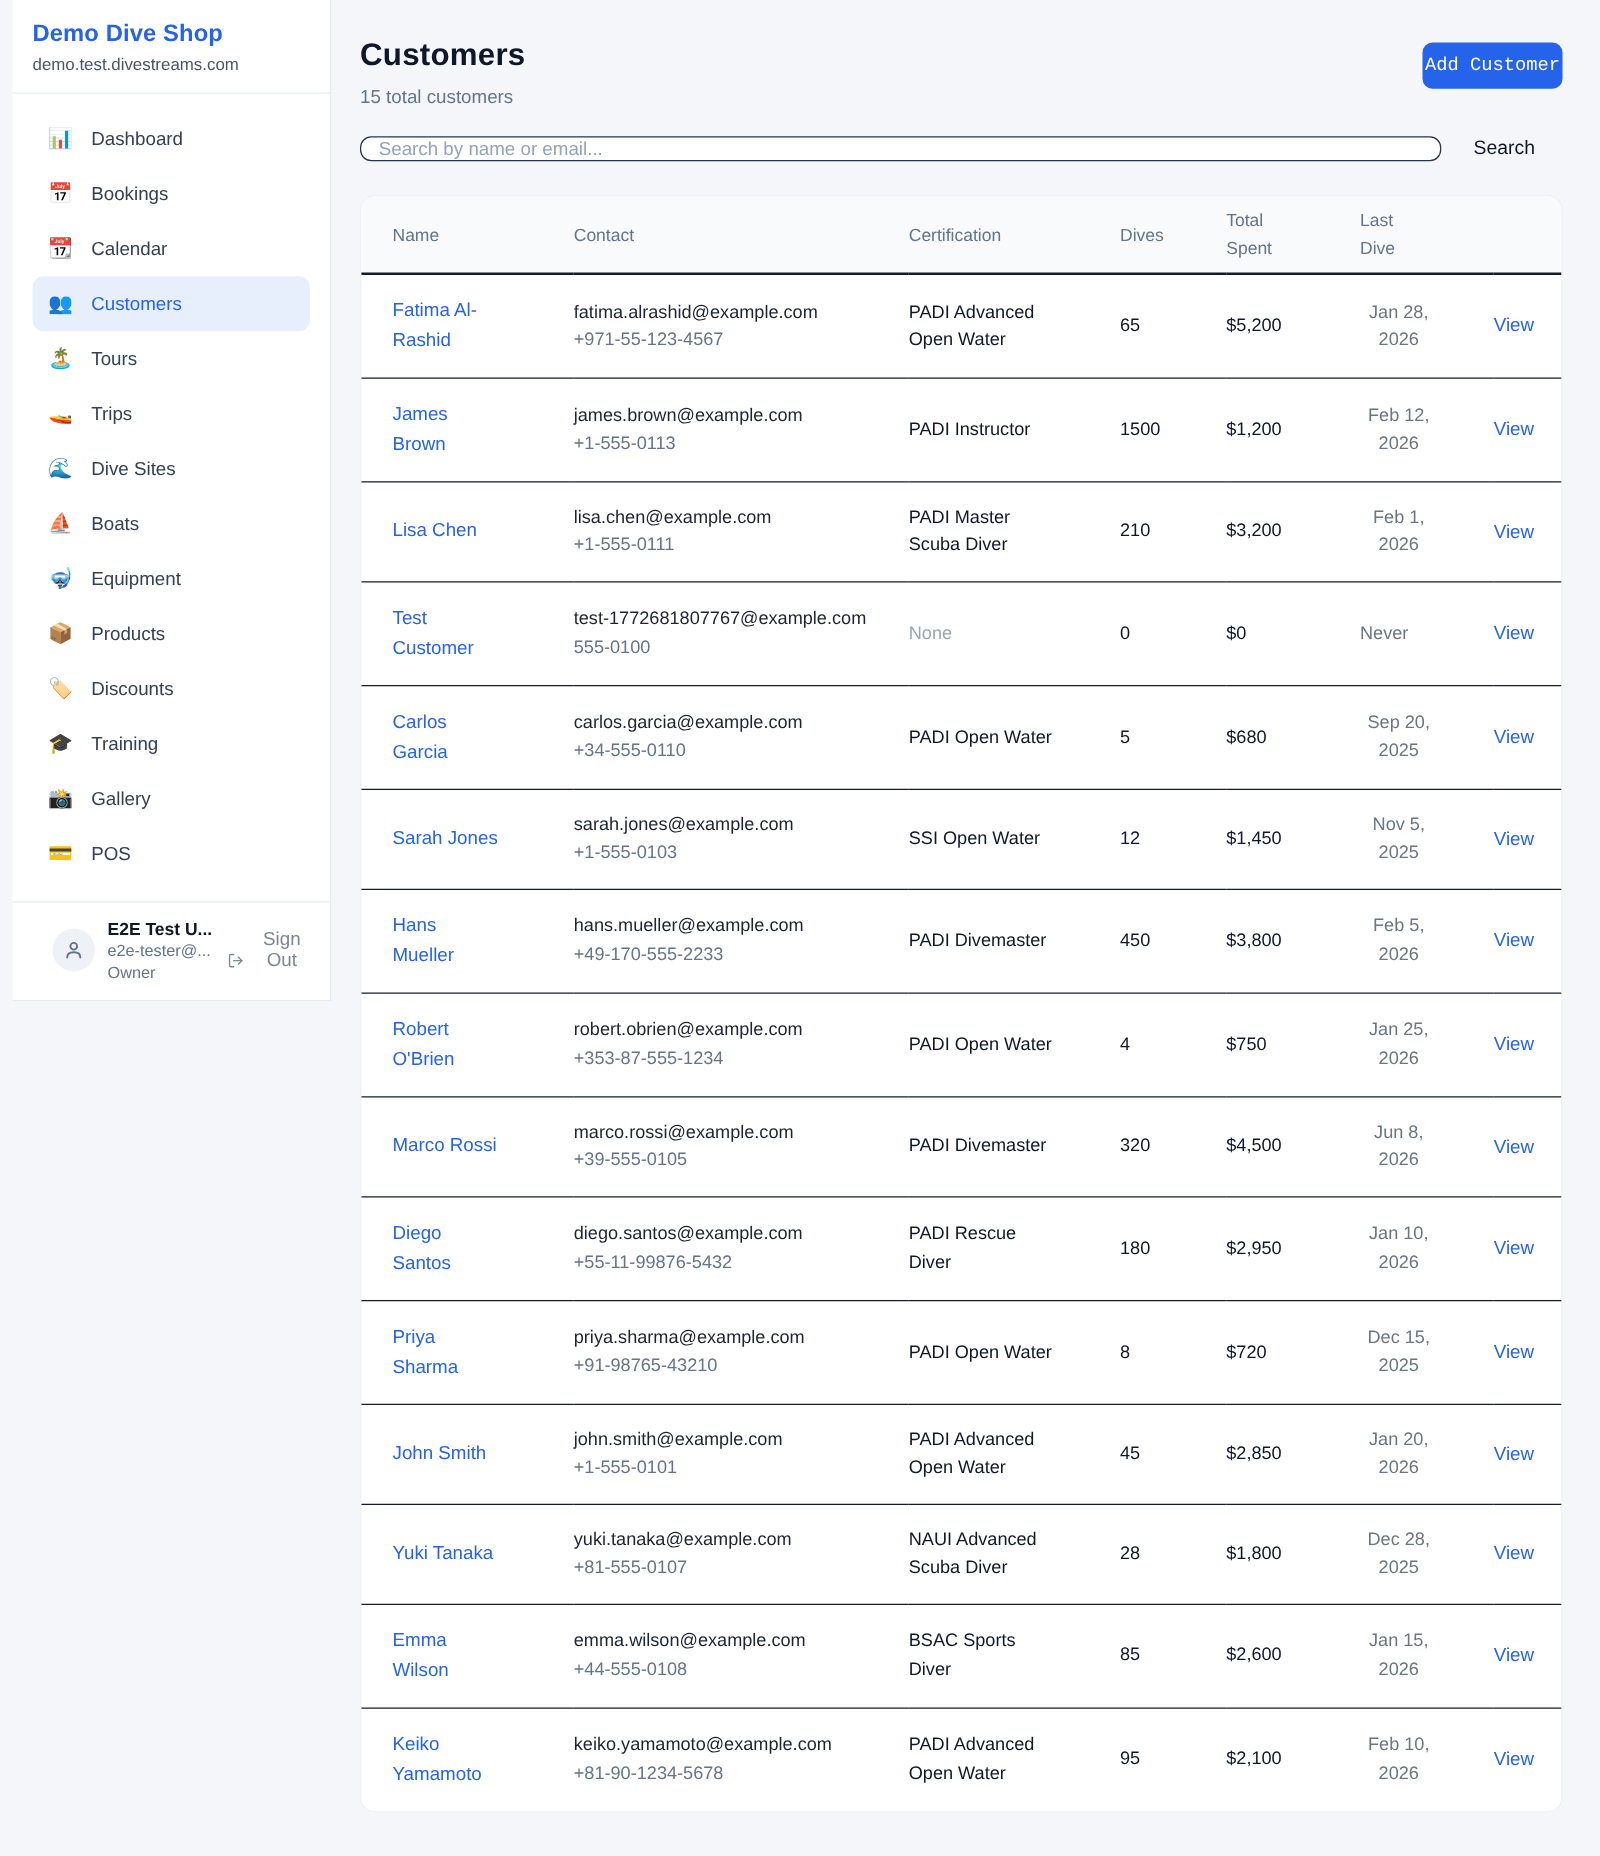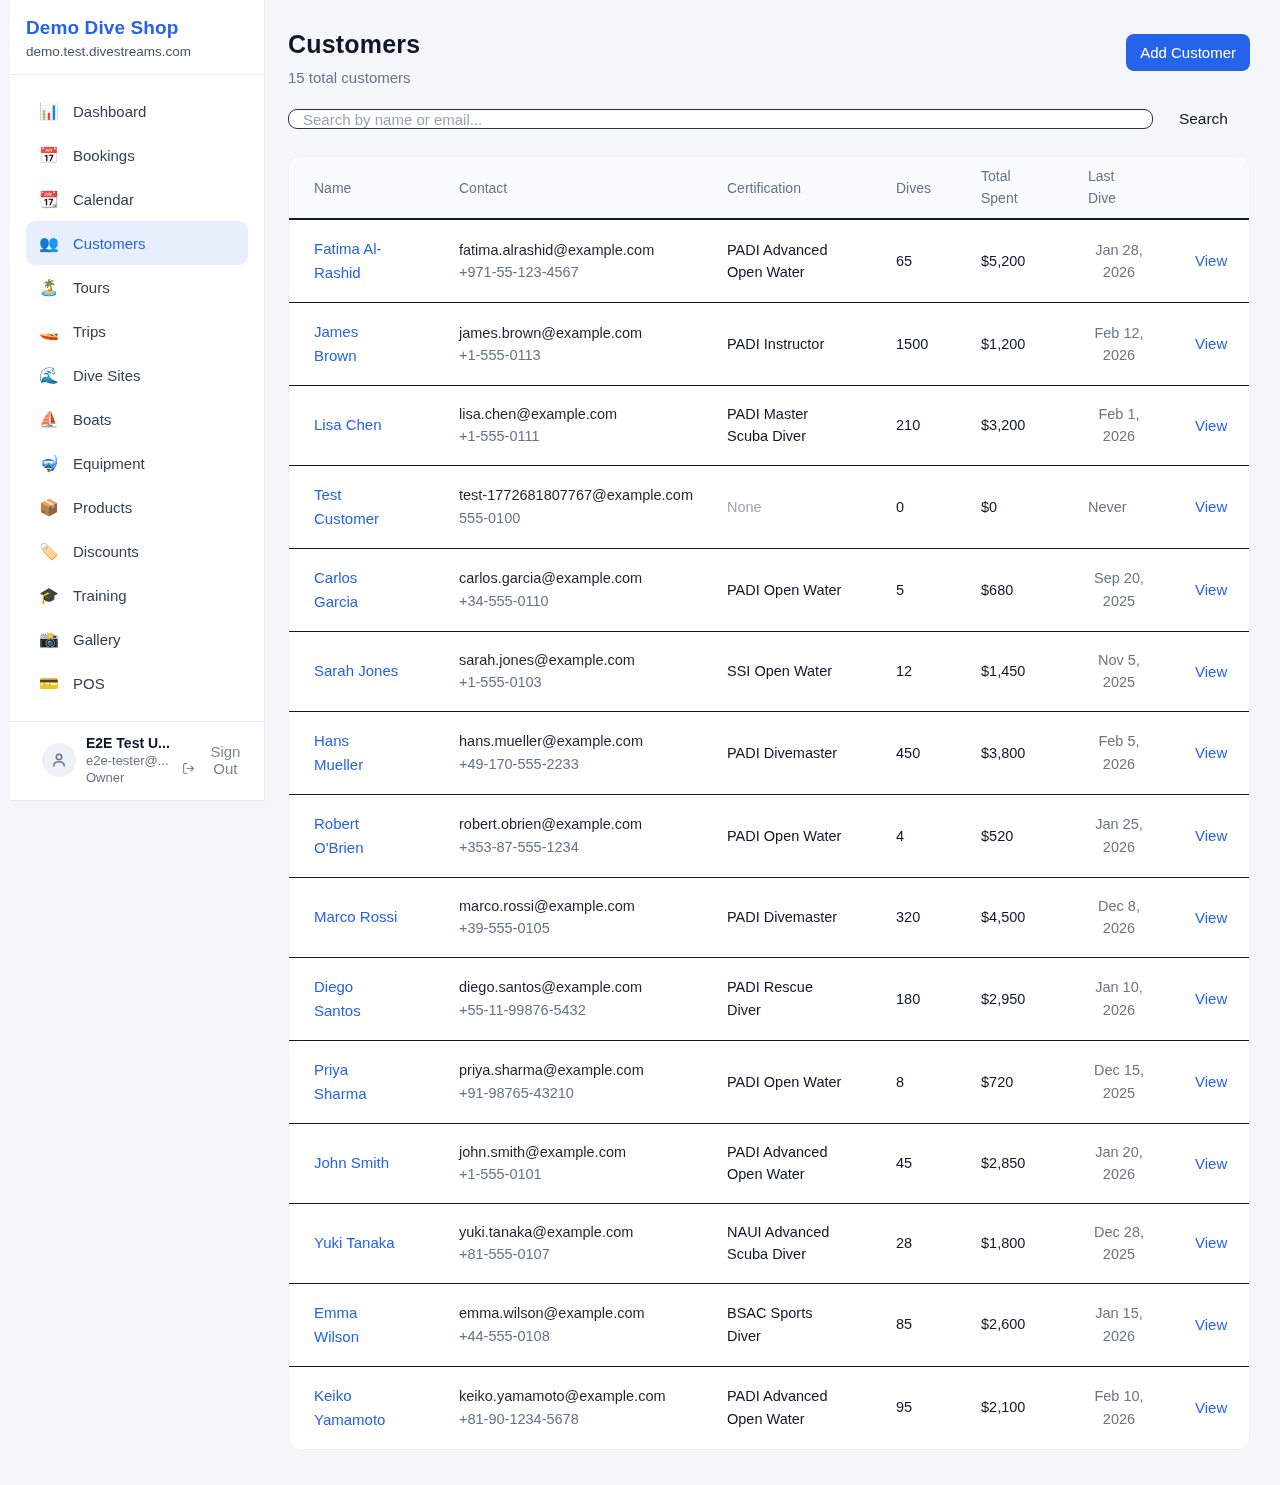--- a/index.html
+++ b/index.html
@@ -56,22 +56,22 @@
 
   
   .main { margin-left:255px; padding:30px 30px 0 33px; }
   .page-header { display:flex; align-items:flex-start; }
   .page-title { font-size:25px; font-weight:700; color:#0f172a; letter-spacing:.2px; }
   .page-subtitle { font-size:15px; color:#64748b; margin-top:10px; }
   .add-btn {
     margin-left:auto;
     background:#2563eb; color:#ffffff;
     border:none; border-radius:8px;
-    font-family:Liberation Sans, sans-serif; font-size:15px; font-weight:500;
-    padding:0 14px; height:37px; margin-top:4px;
+    font-family:Liberation Mono, monospace; font-size:15px; font-weight:500;
+    padding:0 2px; height:37px; margin-top:4px;
     cursor:pointer;
   }
 
   .search-row { display:flex; align-items:center; margin-top:23px; }
   .search-input {
     flex:1; height:20px;
     border:1.5px solid #283548; border-radius:9px;
     background:#ffffff; padding:0 14px;
     font-family:inherit; font-size:15px; color:#0f172a;
   }
@@ -331,34 +331,34 @@
     <td class="td-view"><a href="#">View</a></td>
   </tr>
           <tr>
     <td class="td-name"><a href="#">Robert O'Brien</a></td>
     <td class="td-contact">
       <div class="email">robert.obrien@example.com</div>
       <div class="phone">+353-87-555-1234</div>
     </td>
     <td class="td-cert"><span class="cert">PADI Open Water</span></td>
     <td class="td-dives">4</td>
-    <td class="td-spent">$520</td>
+    <td class="td-spent">$750</td>
     <td class="td-last"><span>Jan 25, 2026</span></td>
     <td class="td-view"><a href="#">View</a></td>
   </tr>
           <tr>
     <td class="td-name"><a href="#">Marco Rossi</a></td>
     <td class="td-contact">
       <div class="email">marco.rossi@example.com</div>
       <div class="phone">+39-555-0105</div>
     </td>
     <td class="td-cert"><span class="cert">PADI Divemaster</span></td>
     <td class="td-dives">320</td>
     <td class="td-spent">$4,500</td>
-    <td class="td-last"><span>Dec 8, 2026</span></td>
+    <td class="td-last"><span>Jun 8, 2026</span></td>
     <td class="td-view"><a href="#">View</a></td>
   </tr>
           <tr>
     <td class="td-name"><a href="#">Diego Santos</a></td>
     <td class="td-contact">
       <div class="email">diego.santos@example.com</div>
       <div class="phone">+55-11-99876-5432</div>
     </td>
     <td class="td-cert"><span class="cert">PADI Rescue Diver</span></td>
     <td class="td-dives">180</td>

